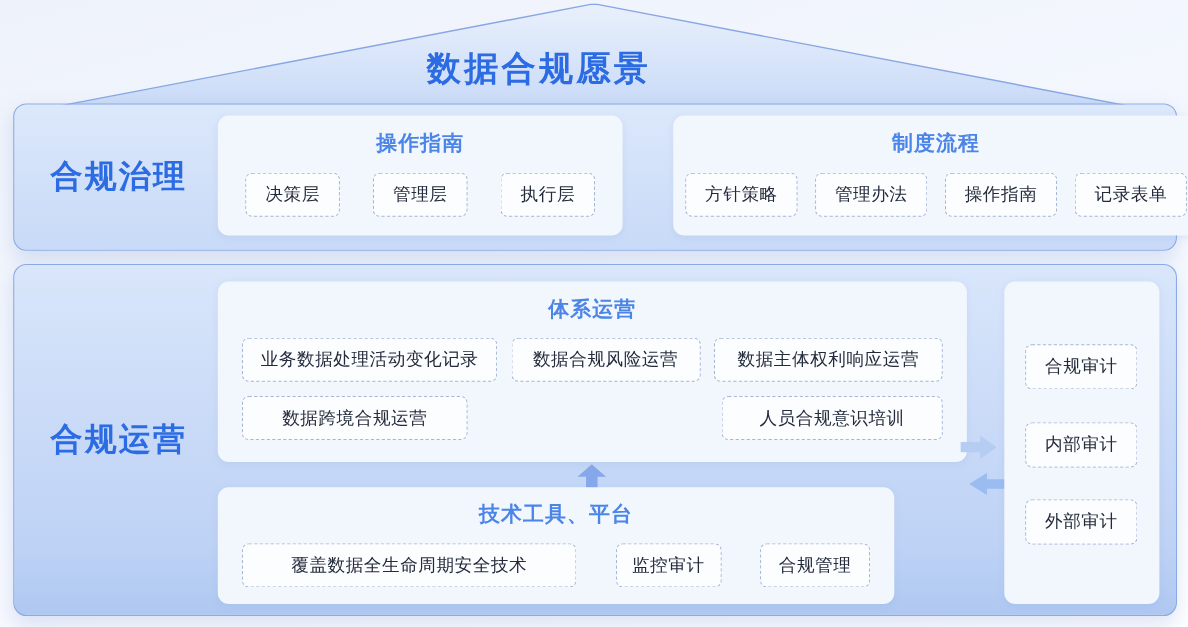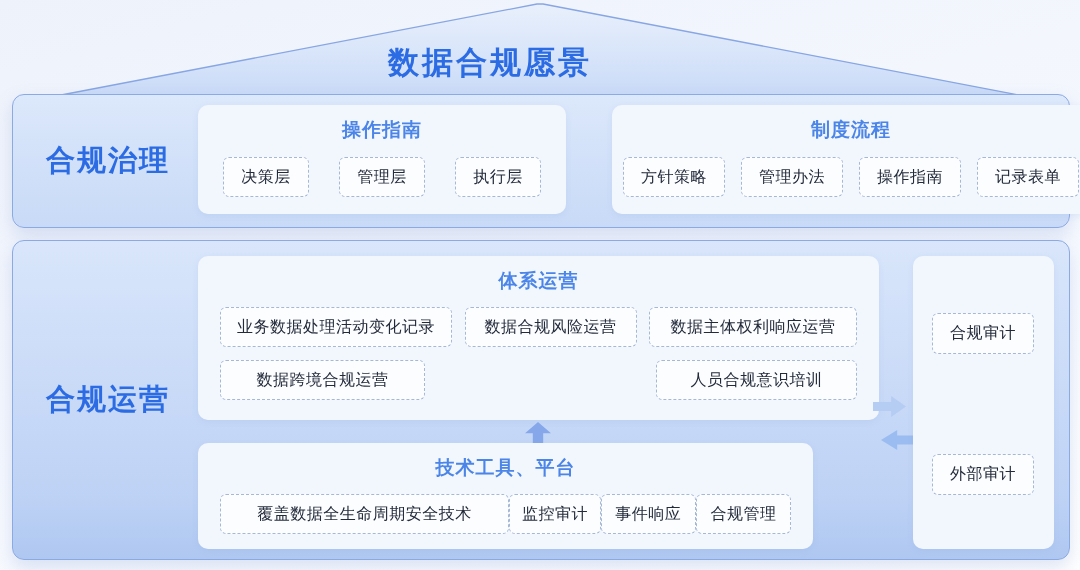--- a/index.html
+++ b/index.html
@@ -140,27 +140,27 @@
       </div>
     </div>
 
     <div class="arrow arrow-up"></div>
 
     <div class="card card-tech">
       <div class="card-title">技术工具、平台</div>
       <div class="box-row row-pad22">
         <div class="item-box w304">覆盖数据全生命周期安全技术</div>
         <div class="item-box w96">监控审计</div>
-        <div class="item-box w100">事件响应</div>
         <div class="item-box w100">合规管理</div>
       </div>
     </div>
 
     <div class="arrow arrow-right"></div>
     <div class="arrow arrow-left"></div>
 
     <div class="card card-audit">
       <div class="item-box audit-box" style="top:57px">合规审计</div>
+      <div class="item-box audit-box" style="top:128px">内部审计</div>
       <div class="item-box audit-box" style="top:198px">外部审计</div>
     </div>
   </div>
 
 </div>
 
 </body></html>

